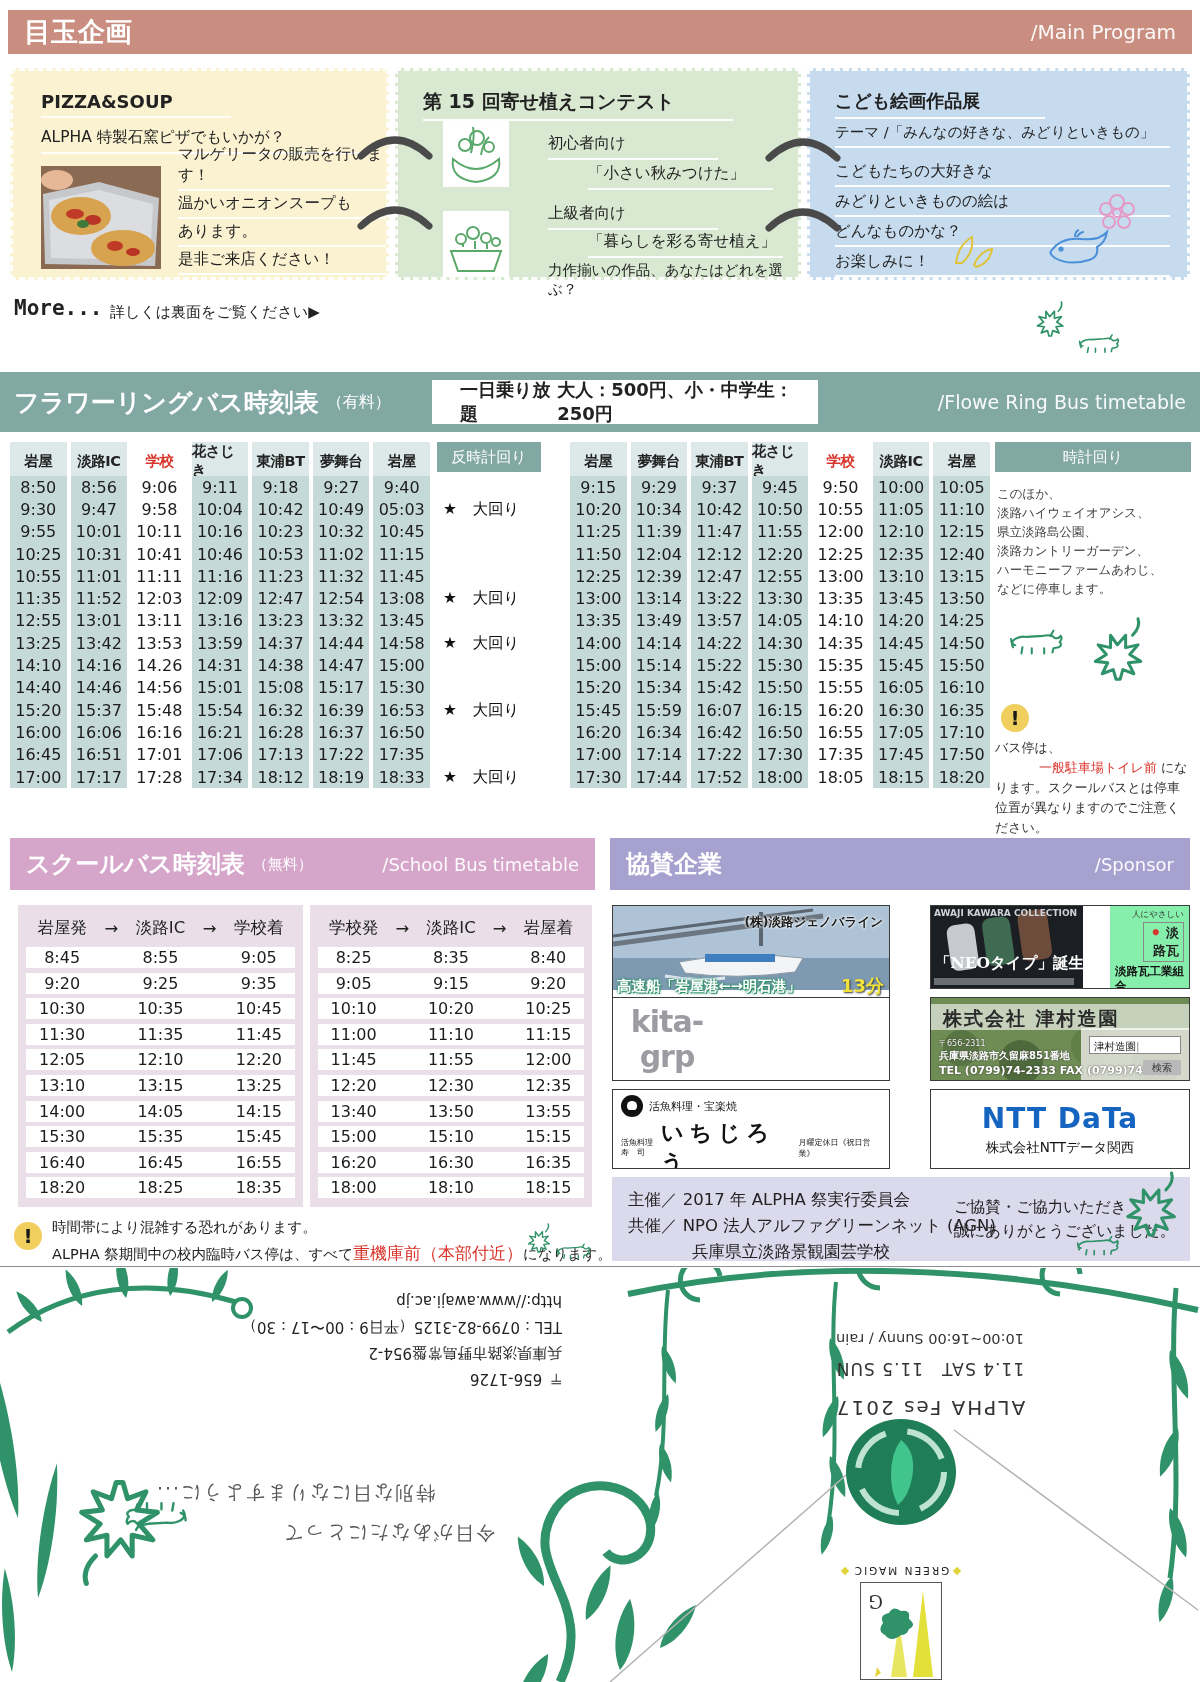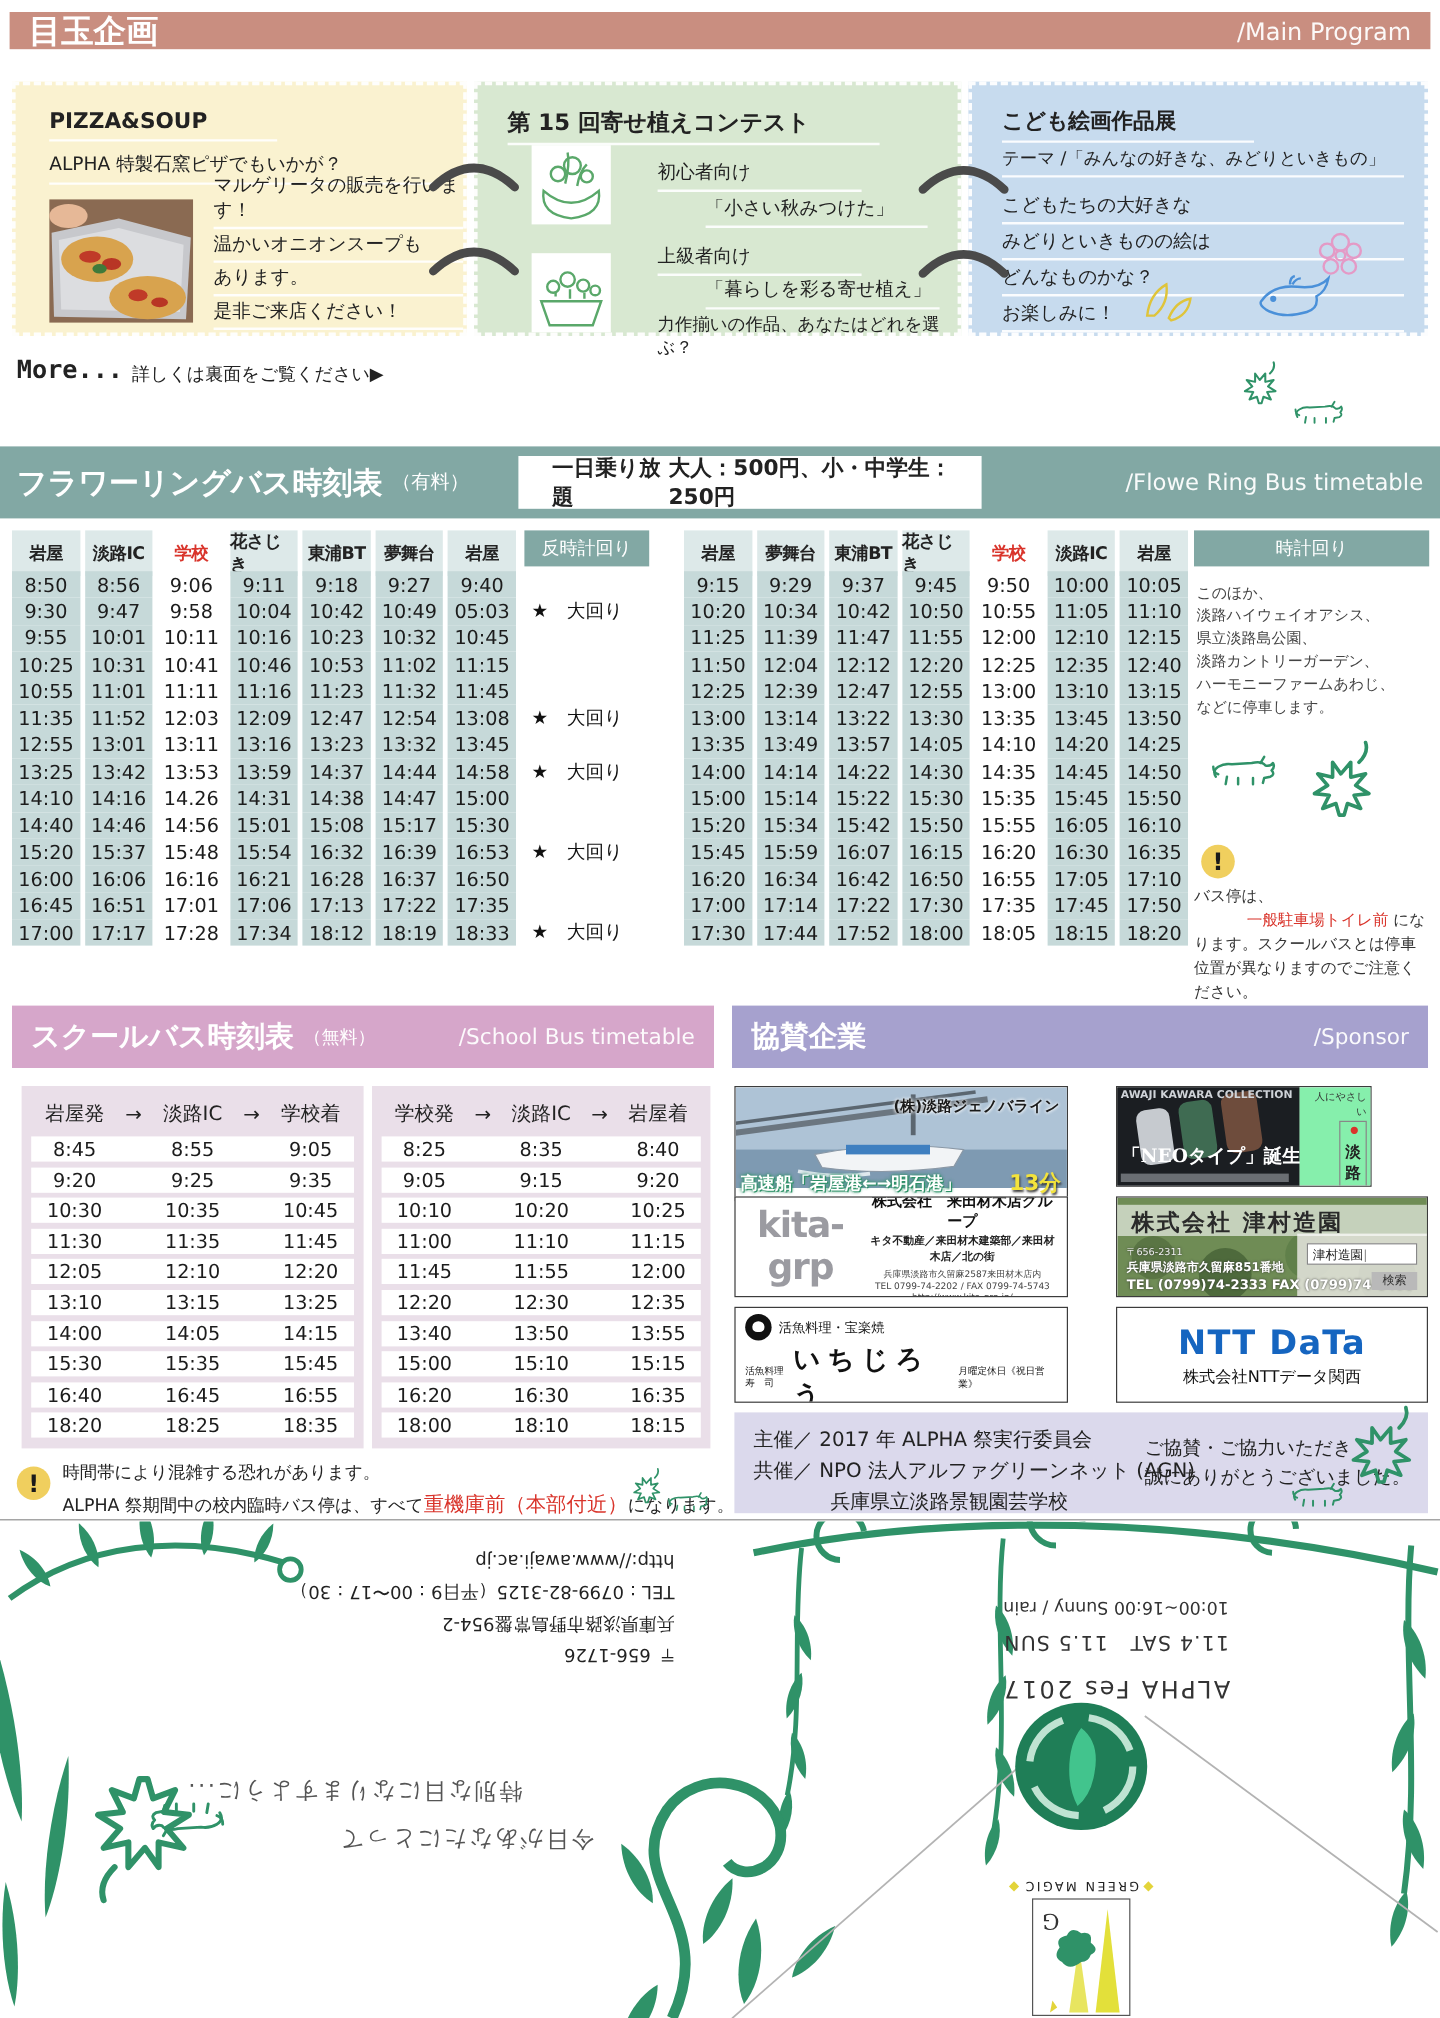--- a/index.html
+++ b/index.html
@@ -65,21 +65,21 @@
       <g fill="none" stroke="#2f9268" stroke-width="2" stroke-linecap="round" stroke-linejoin="round">
         <path d="M4,22 q-3,-5 2,-8 q5,-3 11,-2 l16,-1 q8,-2 11,2 q4,1 6,-2 q2,3 -1,6 q3,3 -1,5 l-5,1 -1,4 m-8,-4 l0,5 m-12,-5 l0,5 m-9,-6 l-1,6"></path>
         <path d="M40,11 l3,-5 m-37,14 q-4,-1 -4,-6"></path>
       </g>
     </symbol>
   </defs>
 </svg>
 
 <div id="page">
 
-  <div class="abs bar" style="left:8px;top:10px;width:1184px;height:31px;background:var(--salmon,#c98e80);">
+  <div class="abs bar" style="left:8px;top:10px;width:1184px;height:44px;background:var(--salmon,#c98e80);">
     <span class="jp" style="font-size:27px;">目玉企画</span>
     <span class="en" style="font-size:20px;">/Main Program</span>
   </div>
 
   <div class="abs pbox" style="left:10px;top:68px;width:379px;height:212px;background:var(--cream,#faf2d0);">
     <div class="abs bx-title uline" style="left:28px;top:20px;width:190px;font-size:18px;">PIZZA&amp;SOUP</div>
     <div class="abs uline" style="left:28px;top:56px;width:320px;font-size:15.5px;">ALPHA 特製石窯ピザでもいかが？</div>
 
     <svg class="abs" style="left:28px;top:95px;width:120px;height:103px;" viewBox="0 0 120 103">
       <rect width="120" height="103" fill="#8a6a52"></rect>
@@ -726,21 +726,21 @@
       <rect x="146" y="6" width="4" height="34" fill="#5b6670"></rect>
       <path d="M66,56 q60,-12 124,-4 l-8,14 q-58,8 -110,1 z" fill="#f2f4f6" stroke="#8a98a6"></path>
       <rect x="92" y="48" width="70" height="8" fill="#3f7fc0"></rect>
       <path d="M52,70 q30,6 60,2" stroke="#dfe8ee" stroke-width="3" fill="none"></path>
     </svg>
     <div class="abs" style="right:6px;top:8px;font-size:12.5px;font-weight:bold;color:#1a1a1a;text-shadow:0 0 3px #fff,0 0 3px #fff;">(株)淡路ジェノバライン</div>
     <div class="abs" style="left:4px;bottom:4px;font-size:14.5px;font-weight:bold;color:#fff;text-shadow:0 0 3px #2f9268,0 0 3px #2f9268,1px 1px 0 #2f9268;">高速船「岩屋港←→明石港」</div>
     <div class="abs" style="right:5px;bottom:2px;font-size:18px;font-weight:bold;color:#f3e33c;text-shadow:1px 1px 2px #333;">13分</div>
   </div>
 
-  <div class="abs ad" style="left:930px;top:905px;width:213px;height:84px;display:flex;">
+  <div class="abs ad" style="left:930px;top:905px;width:260px;height:84px;display:flex;gap:27px;">
     <div style="position:relative;width:152px;height:100%;background:#191c1f;flex:none;">
       <svg width="152" height="84" viewBox="0 0 152 84" style="position:absolute;left:0;top:0;">
         <rect width="152" height="84" fill="#1b1e22"></rect>
         <g transform="rotate(-8 76 40)">
           <rect x="18" y="12" width="28" height="46" rx="8" fill="#c6cacf"></rect>
           <rect x="54" y="10" width="28" height="48" rx="8" fill="#3f6b52"></rect>
           <rect x="90" y="8" width="30" height="50" rx="8" fill="#6e4c3c"></rect>
         </g>
       </svg>
       <div style="position:absolute;left:3px;top:2px;font-size:9px;color:#cfd3d8;font-weight:bold;white-space:nowrap;">AWAJI KAWARA COLLECTION</div>
@@ -752,27 +752,20 @@
       <div style="text-align:right;font-size:13px;font-weight:bold;color:#222;border:1px solid #888;display:block;padding:1px 4px;margin:1px 0 2px 28px;"><span style="color:#d9342b;">⚫</span> <span>淡路瓦</span></div>
       <div style="font-size:11.5px;font-weight:bold;color:#111;">淡路瓦工業組合</div>
       <div style="font-size:7.5px;color:#333;">〒656-0332 兵庫県南あわじ市湊134</div>
       <div style="font-size:7.5px;color:#333;">TEL.0799-36-9570 FAX.0799-37-2038</div>
 
     </div>
   </div>
 
   <div class="abs ad" style="left:612px;top:997px;width:278px;height:84px;display:flex;align-items:center;">
     <div style="flex:none;width:108px;text-align:center;font-size:30px;font-weight:bold;color:#9b9ba1;letter-spacing:-1px;">kita-grp</div>
-    <div style="flex:1;padding-right:6px;text-align:center;">
-      <div style="font-size:12.5px;font-weight:bold;color:#111;">株式会社　来田材木店グループ</div>
-      <div style="font-size:9px;font-weight:bold;color:#222;margin-top:1px;">キタ不動産／来田材木建築部／来田材木店／北の街</div>
-      <div style="font-size:7.5px;color:#444;margin-top:3px;">兵庫県淡路市久留麻2587来田材木店内</div>
-      <div style="font-size:7.5px;color:#444;">TEL 0799-74-2202 / FAX 0799-74-5743</div>
-      <div style="font-size:7.5px;color:#444;">http://www.kita-grp.jp/</div>
-    </div>
   </div>
 
   <div class="abs ad" style="left:930px;top:997px;width:260px;height:84px;">
     <svg width="260" height="84" viewBox="0 0 260 84" style="position:absolute;left:0;top:0;">
       <rect width="260" height="84" fill="#6f8c55"></rect>
       <circle cx="30" cy="50" r="18" fill="#5a7544"></circle>
         <circle cx="90" cy="64" r="22" fill="#4e6a3c"></circle>
       <circle cx="160" cy="48" r="20" fill="#60804a"></circle>
         <circle cx="225" cy="66" r="24" fill="#54703f"></circle>
       <rect x="150" y="30" width="110" height="54" fill="#e8e6e0" opacity="0.85"></rect>

